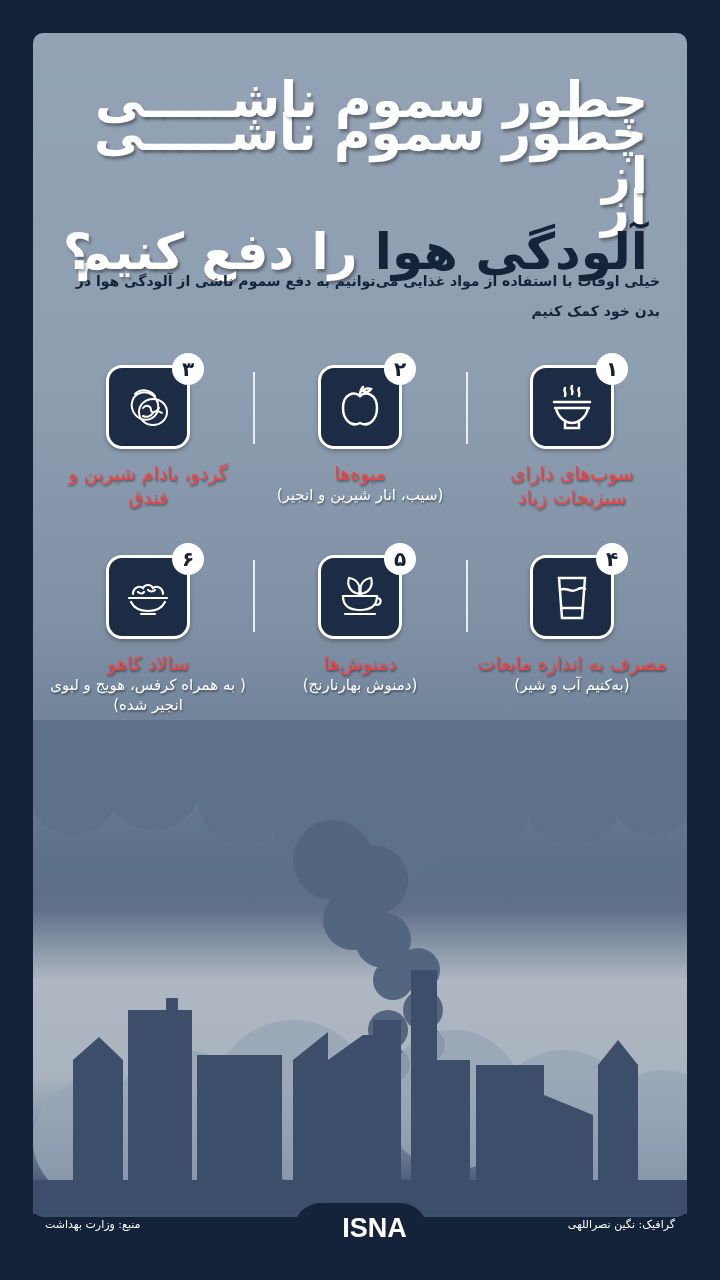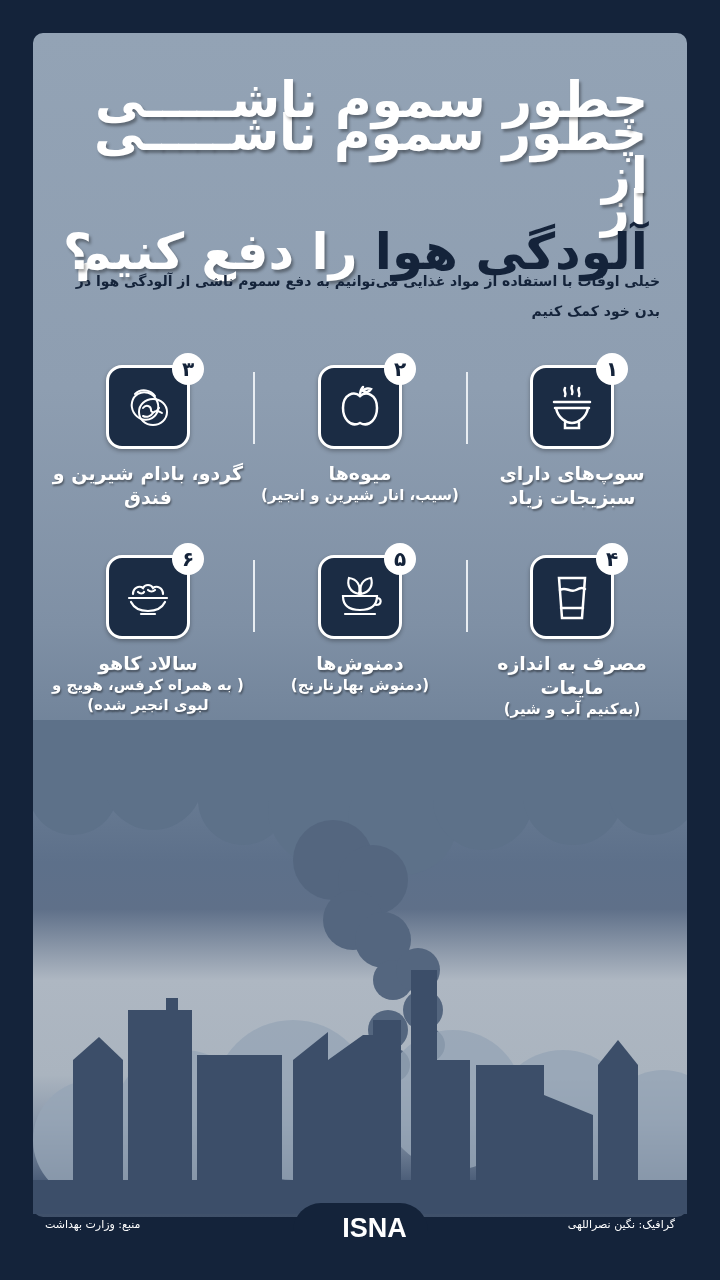--- a/index.html
+++ b/index.html
@@ -7,22 +7,22 @@
   .card{position:absolute;left:33px;top:33px;width:654px;height:1184px;border-radius:10px;overflow:hidden;
     background:linear-gradient(180deg,#93a3b5 0%,#8e9eb1 30%,#7f90a5 50%,#6c7f96 62%,#5d708a 70%,#5f7089 74%,#aeb7c2 80%,#aab4bf 88%,#8c9aac 92%,#4b5d78 97%,#3f5069 100%);}
   .title{position:absolute;right:40px;top:62px;width:600px;text-align:right;direction:rtl;color:#fff;font-weight:bold;
     font-size:50px;line-height:76px;text-shadow:2px 3px 3px rgba(0,0,0,.35);letter-spacing:-1px;}
   .title .dark{color:#14233a;text-shadow:none;}
   .subtitle{position:absolute;left:60px;top:266px;width:600px;text-align:right;direction:rtl;color:#14233a;font-weight:bold;font-size:14px;line-height:30px;}
   .item{position:absolute;width:200px;text-align:center;direction:rtl;}
   .tile{position:relative;margin:0 auto;width:78px;height:78px;border-radius:16px;background:#1b2c44;border:3px solid #fff;box-shadow:0 2px 4px rgba(0,0,0,.3);}
   .badge{position:absolute;right:-17px;top:-15px;width:32px;height:32px;border-radius:50%;background:#fff;color:#14233a;font-weight:bold;font-size:20px;line-height:32px;text-align:center;}
   .tile svg{position:absolute;left:12px;top:12px;width:54px;height:54px;}
-  .lbl{color:#ffffff;font-weight:bold;font-size:19px;line-height:24px;margin-top:12px;text-shadow:1px 2px 2px rgba(0,0,0,.4);}
-  .sub{color:#fff;font-weight:bold;font-size:15px;line-height:20px;text-shadow:1px 2px 2px rgba(0,0,0,.4);}
+  .lbl{color:#ef4444;font-weight:normal;font-size:19px;line-height:24px;margin-top:12px;text-shadow:1px 2px 2px rgba(0,0,0,.4);}
+  .sub{color:#fff;font-weight:normal;font-size:15px;line-height:20px;text-shadow:1px 2px 2px rgba(0,0,0,.4);}
   .divider{position:absolute;width:2px;height:72px;background:#e8edf2;}
   .scene{position:absolute;left:0;top:690px;width:654px;height:494px;}
   .footer-left,.footer-right{position:absolute;top:1218px;color:#fff;font-size:11px;direction:rtl;}
   .footer-left{left:45px;}
   .footer-right{right:45px;}
   .logo-tab{position:absolute;left:293px;top:1203px;width:135px;height:50px;background:#14233a;border-radius:28px 28px 0 0;}
   .logo{position:absolute;left:307px;top:1213px;width:135px;text-align:center;color:#fff;font-weight:bold;font-size:27px;font-family:"Liberation Sans",sans-serif;}
 </style>
 </head>
 <body>

